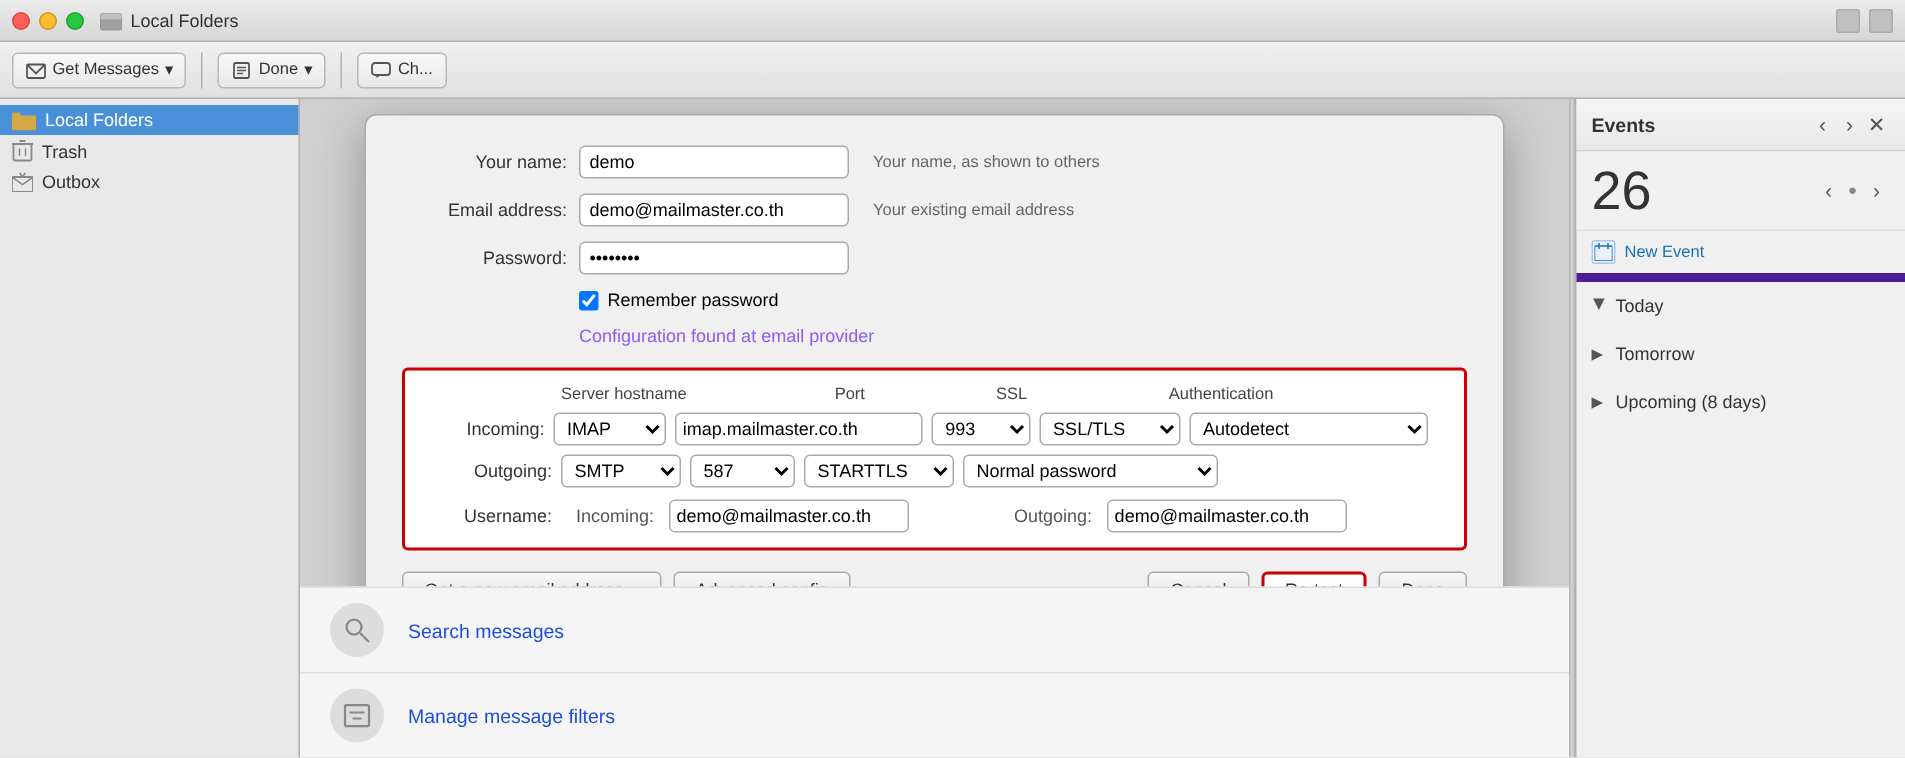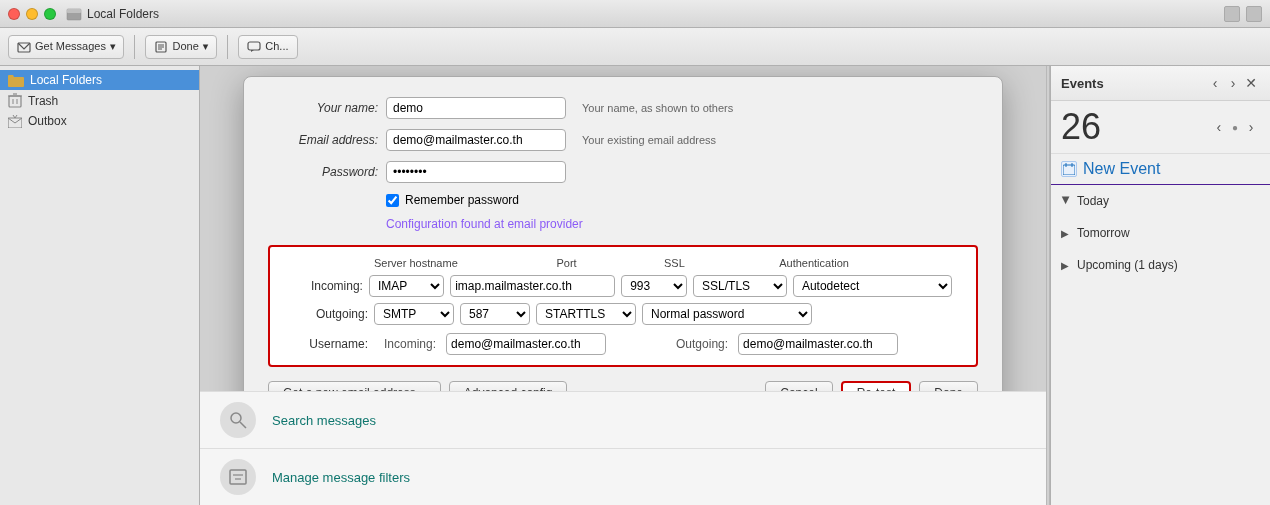--- a/index.html
+++ b/index.html
@@ -164,21 +164,20 @@
       align-items: center;
       margin-bottom: 10px;
       gap: 8px;
     }
     .dialog-row label {
       width: 110px;
       text-align: right;
       font-size: 12px;
       color: #333;
       flex-shrink: 0;
-      font-style: italic;
     }
     .dialog-row input[type="text"],
     .dialog-row input[type="password"] {
       width: 180px;
       height: 22px;
       border: 1px solid #aaa;
       border-radius: 4px;
       padding: 2px 6px;
       font-size: 12px;
       background: white;
@@ -325,21 +324,21 @@
       height: 36px;
       background: #ddd;
       border-radius: 18px;
       display: flex;
       align-items: center;
       justify-content: center;
       flex-shrink: 0;
     }
     .content-item-text {
       font-size: 13px;
-      color: #0f766e;
+      color: #1d4ed8;
     }
 
     
     .events-panel {
       width: 220px;
       background: #f0f0f0;
       border-left: 1px solid #b0b0b0;
       display: flex;
       flex-direction: column;
       flex-shrink: 0;
@@ -401,23 +400,23 @@
       display: flex;
       align-items: center;
       gap: 4px;
     }
 
     .new-event-btn {
       display: flex;
       align-items: center;
       gap: 6px;
       padding: 6px 10px;
-      border-bottom: 1px solid #4c1d95;
+      border-bottom: 6px solid #4c1d95;
       cursor: pointer;
-      font-size: 16px;
+      font-size: 11px;
       color: #1a6fbc;
     }
     .new-event-icon {
       width: 16px;
       height: 16px;
       background: #e8f0fb;
       border: 1px solid #aac8ee;
       border-radius: 2px;
       display: flex;
       align-items: center;
@@ -693,18 +692,18 @@
     <div class="event-section">
       <div class="event-section-header">
         <span class="event-section-arrow">▶</span>
         <span class="event-section-label">Tomorrow</span>
       </div>
     </div>
 
     <div class="event-section">
       <div class="event-section-header">
         <span class="event-section-arrow">▶</span>
-        <span class="event-section-label">Upcoming (1 days)</span>
+        <span class="event-section-label">Upcoming (8 days)</span>
       </div>
     </div>
   </div>
 
 </div>
 
 </body></html>

